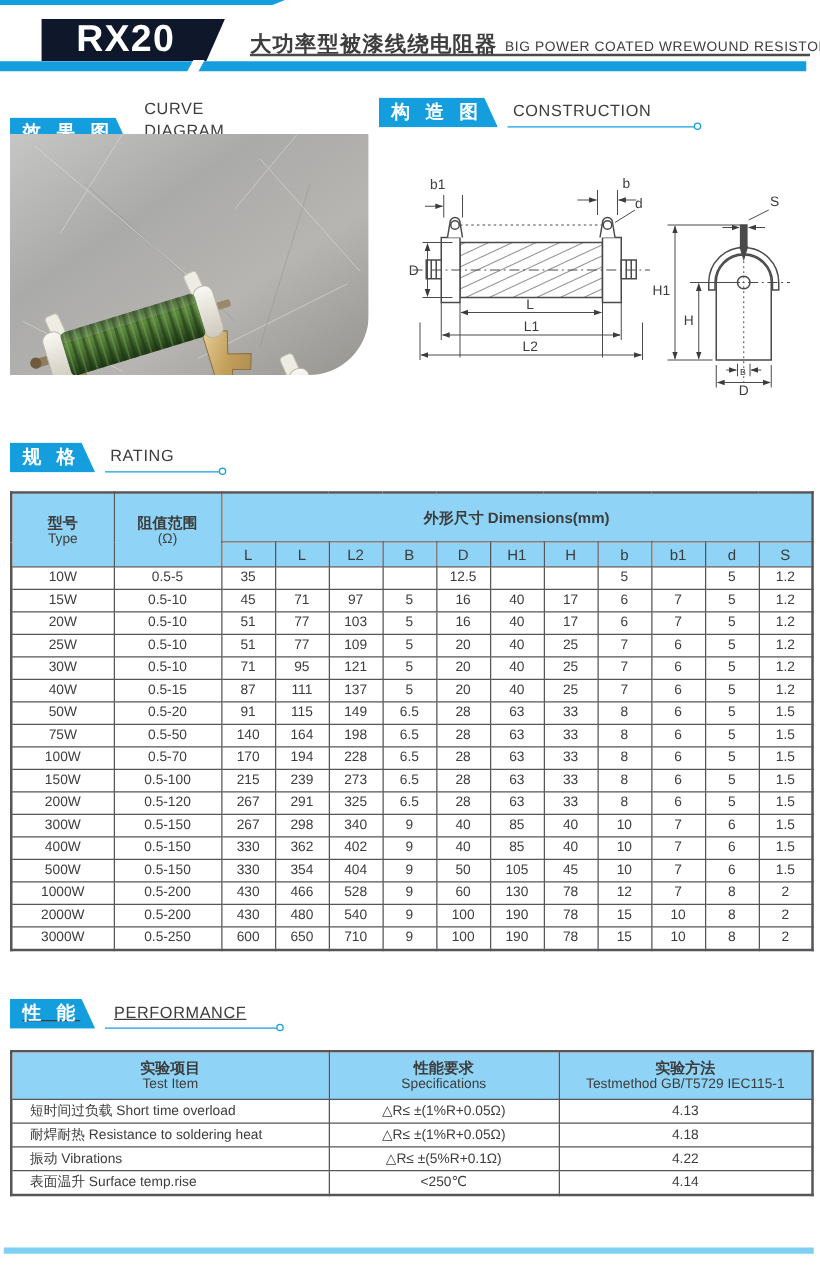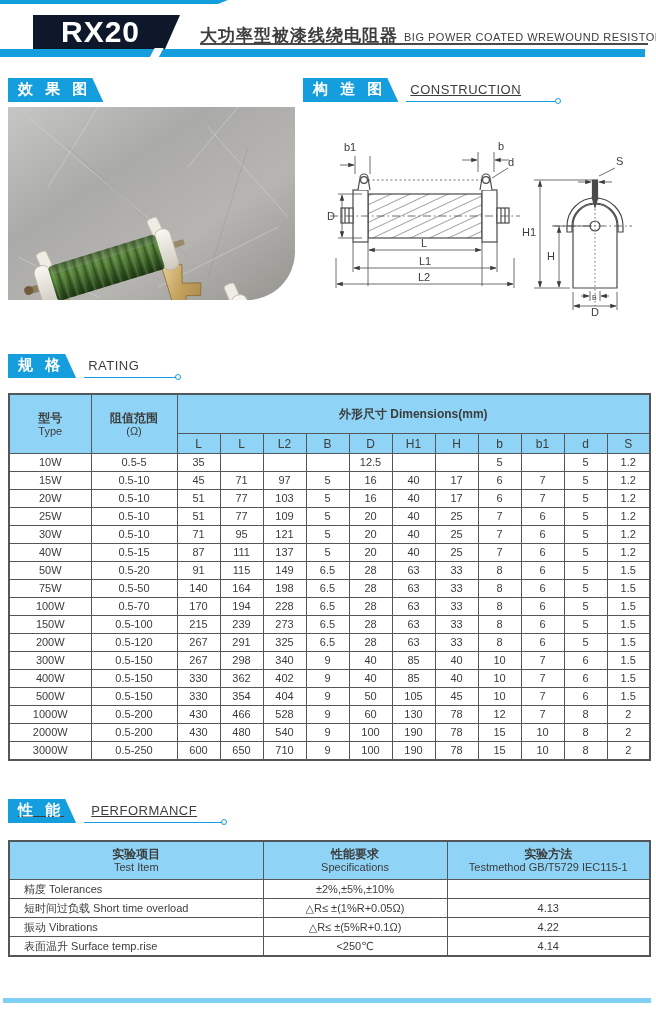--- a/index.html
+++ b/index.html
@@ -62,24 +62,28 @@
   </div>
   <div class="hdr-title">
     <span class="hdr-title-cn">大功率型被漆线绕电阻器</span><span class="hdr-title-en">BIG POWER COATED WREWOUND RESISTORS</span>
   </div>
   <div class="hdr-darkline"></div>
   <div class="hdr-stripe"></div>
   <div class="hdr-stripe-gap"></div>
 
   <div class="sec" style="left:8px; top:78px;">
     <span class="sec-box">效 果 图</span>
+    <span class="sec-line" style="width:116px;">
+      <span class="sec-en">CURVE DIAGRAM</span>
+      <span class="sec-dot"></span>
+    </span>
   </div>
   <div class="sec" style="left:303px; top:78px;">
     <span class="sec-box">构 造 图</span>
-    <span class="sec-line" style="width:124px;text-decoration:underline;">
+    <span class="sec-line" style="width:124px;">
       <span class="sec-en">CONSTRUCTION</span>
       <span class="sec-dot"></span>
     </span>
   </div>
 
   <div class="photo">
     <svg width="287" height="193" viewBox="0 0 287 193">
       <defs>
         <linearGradient id="bgGrad" x1="0" y1="0" x2="1" y2="1">
           <stop offset="0" stop-color="#c6c6c4"></stop>
@@ -572,30 +576,30 @@
           <span class="th-en">Specifications</span>
         </th>
         <th>
           <span class="th-cn">实验方法</span>
           <span class="th-en">Testmethod GB/T5729 IEC115-1</span>
         </th>
       </tr>
     </thead>
     <tbody id="perf-body">
         <tr>
-          <td class="item">精度 Tolerances</td>
-          <td class="spec">±2%,±5%,±10%</td>
-          <td class="method"></td>
-        </tr>
-        <tr>
           <td class="item">短时间过负载 Short time overload</td>
           <td class="spec">△R≤ ±(1%R+0.05Ω)</td>
           <td class="method">4.13</td>
         </tr>
         <tr>
+          <td class="item">耐焊耐热 Resistance to soldering heat</td>
+          <td class="spec">△R≤ ±(1%R+0.05Ω)</td>
+          <td class="method">4.18</td>
+        </tr>
+        <tr>
           <td class="item">振动 Vibrations</td>
           <td class="spec">△R≤ ±(5%R+0.1Ω)</td>
           <td class="method">4.22</td>
         </tr>
         <tr>
           <td class="item">表面温升 Surface temp.rise</td>
           <td class="spec">&lt;250℃</td>
           <td class="method">4.14</td>
         </tr>
       </tbody>

